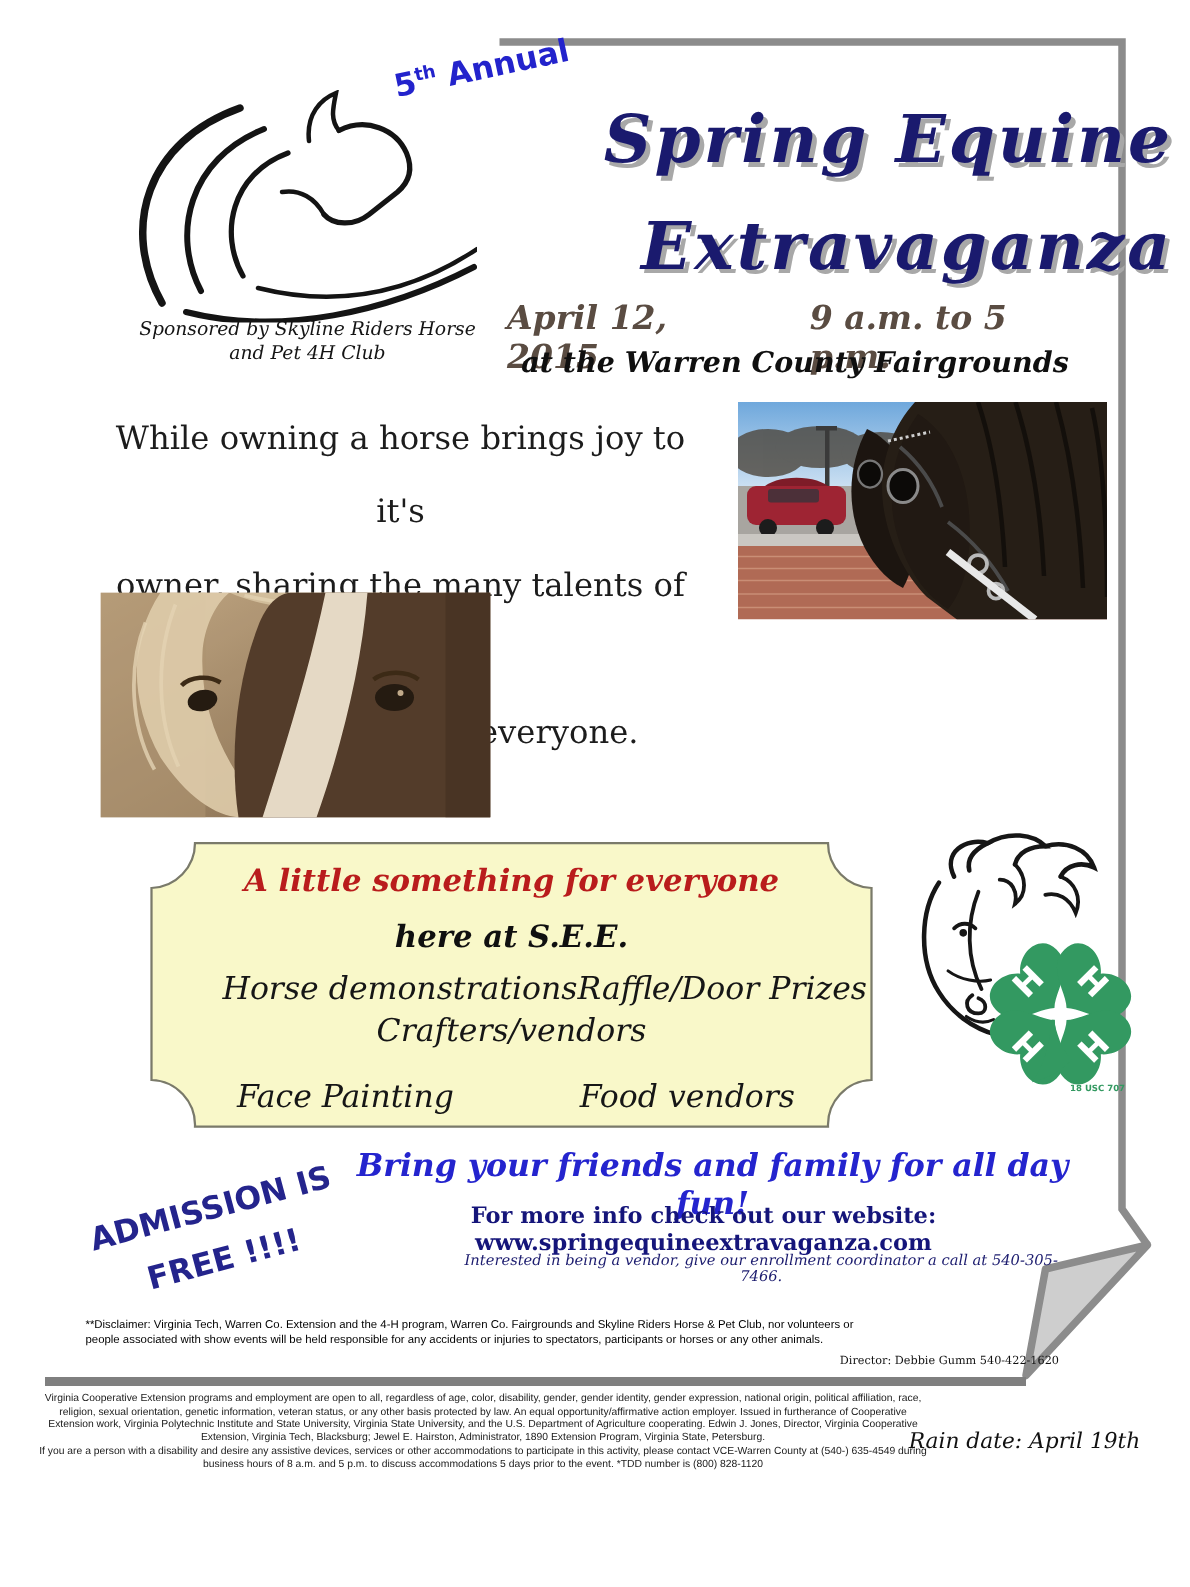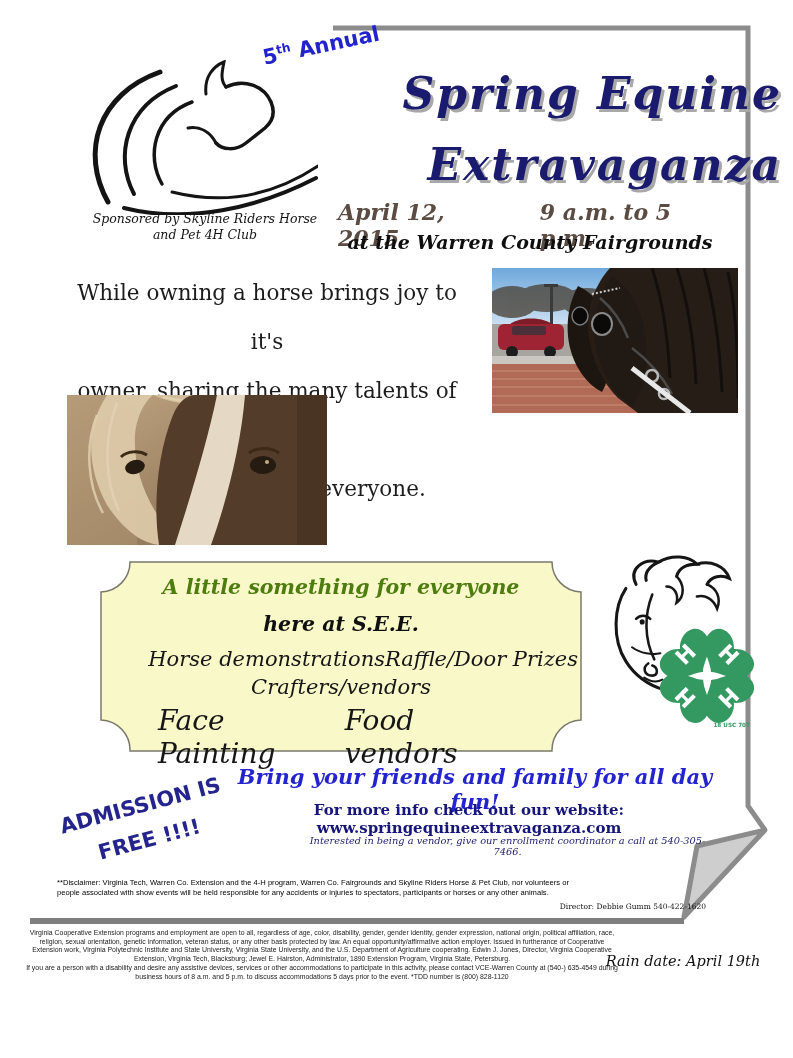--- a/index.html
+++ b/index.html
@@ -19,27 +19,27 @@
             color:#5a4c42;font-weight:bold;font-style:italic;font-size:22px;}
   .location{left:338px;top:231px;width:384px;text-align:center;color:#0f0f0f;
             font-weight:bold;font-style:italic;font-size:19px;}
   
   .intro{left:58px;top:268px;width:418px;text-align:center;font-size:21.5px;line-height:49px;color:#1c1c1c;}
   .invite{left:352px;top:426px;width:415px;text-align:center;font-size:21.5px;line-height:51px;color:#1c1c1c;}
   
   .plaque{left:100px;top:561px;width:482px;height:191px;}
   .plaque svg{position:absolute;left:0;top:0;}
   .plaque-content{position:relative;padding-top:14px;}
-  .plaque-t1{text-align:center;font-weight:bold;font-style:italic;font-size:20.5px;color:#4d7c0f;}
+  .plaque-t1{text-align:center;font-weight:bold;font-style:italic;font-size:20.5px;color:#b91c1c;}
   .plaque-t2{text-align:center;font-weight:bold;font-style:italic;font-size:20.5px;color:#101010;margin-top:13px;}
   .plaque-row1{display:flex;justify-content:flex-end;padding:0 4px 0 32px;margin-top:11px;
                font-style:italic;font-size:21px;color:#161616;}
   .plaque-center{text-align:center;font-style:italic;font-size:21px;color:#161616;margin-top:4px;}
-  .plaque-row2{display:flex;justify-content:space-between;padding:0 52px 0 58px;margin-top:5px;
-               font-style:italic;font-size:28px;color:#161616;}
+  .plaque-row2{display:flex;justify-content:space-between;padding:0 52px 0 58px;margin-top:20px;
+               font-style:italic;font-size:21px;color:#161616;}
   
   .funline{left:235px;top:764px;width:480px;text-align:center;color:#2424ce;
            font-weight:bold;font-style:italic;font-size:21px;}
   .webline{left:222px;top:801px;width:494px;text-align:center;color:#15157a;
            font-weight:bold;font-size:15px;}
   .vendorline{left:300px;top:835px;width:415px;text-align:center;color:#1b1b6e;
               font-style:italic;font-size:9.8px;}
   .admission{left:50px;top:788px;width:190px;transform:rotate(-15deg);transform-origin:center;
              text-align:center;color:#24248c;font-weight:bold;font-size:21px;line-height:35px;
              font-family:"DejaVu Sans",sans-serif;}

